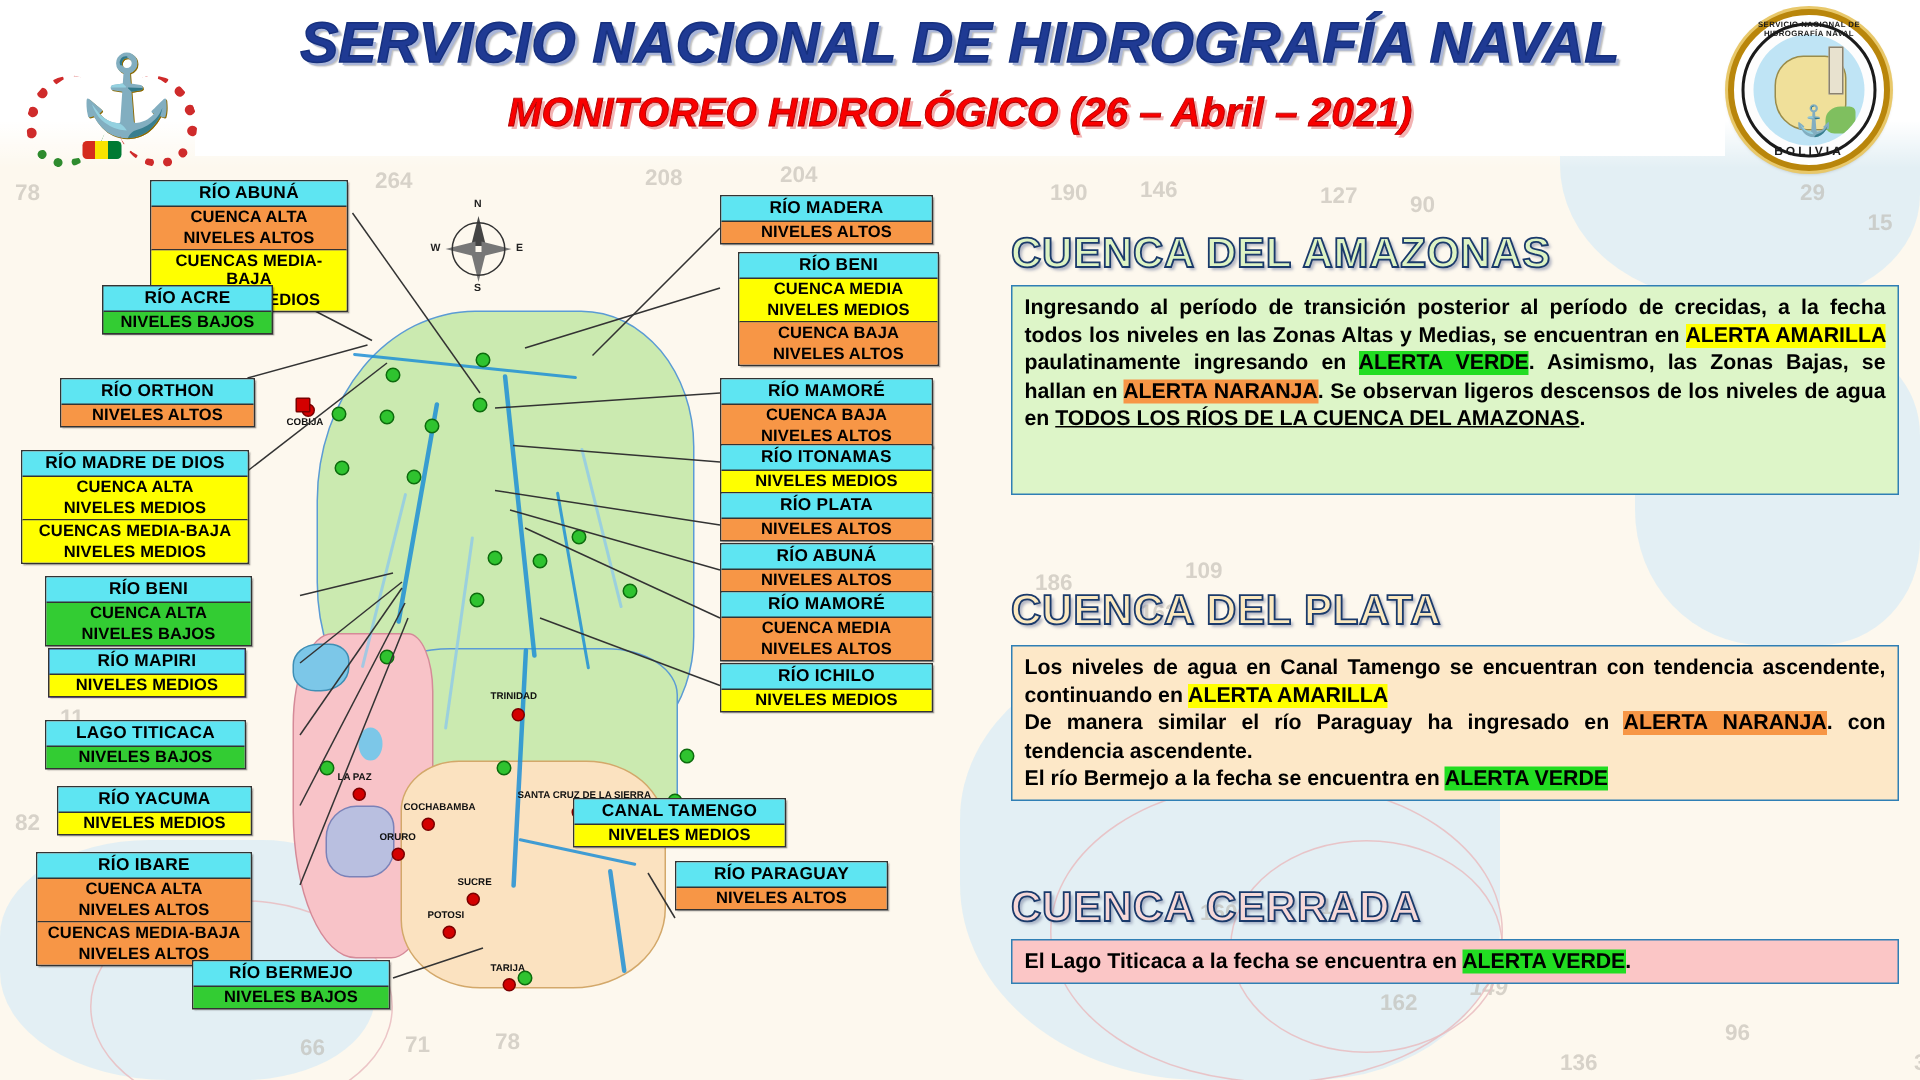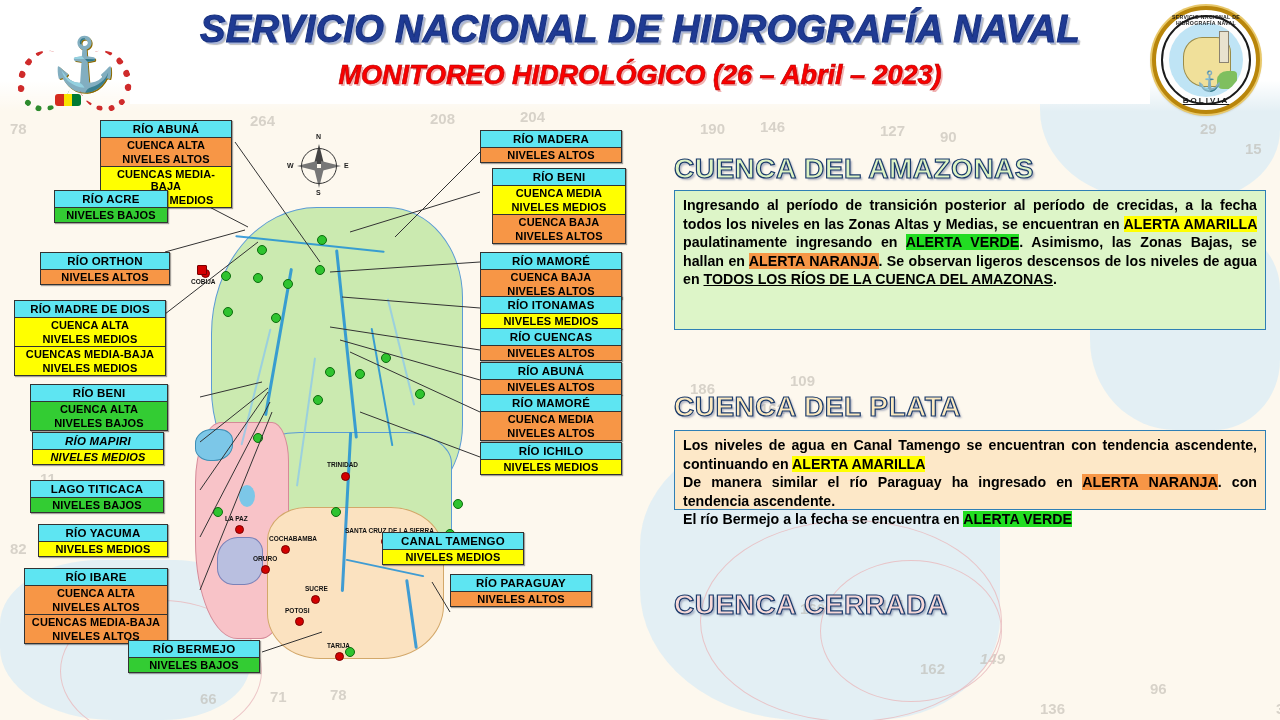--- a/index.html
+++ b/index.html
@@ -42,21 +42,21 @@
   #seal-ring{position:absolute;inset:5px;border-radius:50%;border:2px solid #1b1b1b;background:#fdfdfd;}
   #seal-inner{position:absolute;inset:13px;border-radius:50%;background:#bfe4f5;overflow:hidden;}
   #seal-land{position:absolute;left:14px;top:14px;width:46px;height:48px;background:#f0e09a;
      border:1px solid #9a8c4a;border-radius:40% 30% 35% 45%;}
   #seal-green{position:absolute;right:6px;bottom:8px;width:20px;height:18px;background:#7fbf5f;border-radius:50% 20% 40% 30%;}
   #seal-tower{position:absolute;right:14px;top:8px;width:8px;height:30px;background:#e8e2cf;border:1px solid #8a8270;}
   #seal-bird{position:absolute;left:28px;bottom:6px;font-size:20px;color:#15406b;line-height:20px;}
   #seal-top-text{position:absolute;left:0;top:4px;width:100px;text-align:center;font-size:5.2px;
      font-weight:bold;color:#1b1b1b;letter-spacing:.3px;}
   #seal-bottom-text{position:absolute;left:0;bottom:5px;width:100px;text-align:center;font-size:8px;
-     font-weight:bold;color:#1b1b1b;letter-spacing:2px;text-decoration:underline;}
+     font-weight:bold;color:#1b1b1b;letter-spacing:2px;}
 
   
   #map-pane{position:absolute;left:0;top:112px;width:660px;height:608px;z-index:4;}
   #bolivia{position:absolute;left:195px;top:95px;width:270px;height:460px;}
   .region{position:absolute;}
   #reg-amazon{left:16px;top:0px;width:250px;height:300px;background:#cbeab0;
      border:1px solid #5b9bd5;border-radius:42% 30% 28% 40%;}
   #reg-amazon2{left:40px;top:225px;width:215px;height:140px;background:#cbeab0;
      border:1px solid #5b9bd5;border-radius:30% 22% 30% 40%;}
   #reg-cerrada{left:0px;top:215px;width:92px;height:215px;background:#f8c3c8;
@@ -181,21 +181,21 @@
   <div class="band"></div>
 
   <div id="emblem-left">
     <div id="anchor">⚓</div>
     <div class="laurel" id="laurel-l"></div>
     <div class="laurel" id="laurel-r"></div>
     <div id="ribbon"></div>
   </div>
 
   <div id="title-main">SERVICIO NACIONAL DE HIDROGRAFÍA NAVAL</div>
-  <div id="title-sub">MONITOREO HIDROLÓGICO (26 – Abril – 2023)</div>
+  <div id="title-sub">MONITOREO HIDROLÓGICO (26 – Abril – 2021)</div>
 
   <div id="emblem-right">
     <div id="seal-ring"></div>
     <div id="seal-inner">
       <div id="seal-land"></div>
       <div id="seal-green"></div>
       <div id="seal-tower"></div>
       <div id="seal-bird">⚓</div>
     </div>
     <div id="seal-top-text">SERVICIO NACIONAL DE HIDROGRAFÍA NAVAL</div>
@@ -308,21 +308,21 @@
         <div class="hdr">RÍO ABUNÁ</div>
         <div class="grp c-orange">
           <div class="row">CUENCA ALTA</div>
           <div class="row">NIVELES ALTOS</div>
         </div>
         <div class="grp c-yellow">
           <div class="row">CUENCAS MEDIA-BAJA</div>
           <div class="row">NIVELES MEDIOS</div>
         </div>
       </div>
-      <div class="callout" style="left: 54px; top: 78px; width: 112px; z-index: 6; background: #737373;">
+      <div class="callout" style="left: 68px; top: 78px; width: 112px; z-index: 6; background: #737373;">
         <div class="hdr">RÍO ACRE</div>
         <div class="grp c-green">
           <div class="row">NIVELES BAJOS</div>
         </div>
       </div>
       <div class="callout" style="left: 40px; top: 140px; width: 128px; z-index: 6; background: rgb(255, 255, 255);">
         <div class="hdr">RÍO ORTHON</div>
         <div class="grp c-orange">
           <div class="row">NIVELES ALTOS</div>
         </div>
@@ -338,21 +338,21 @@
           <div class="row">NIVELES MEDIOS</div>
         </div>
       </div>
       <div class="callout" style="left: 30px; top: 272px; width: 136px; z-index: 6; background: rgb(255, 255, 255);">
         <div class="hdr">RÍO BENI</div>
         <div class="grp c-green">
           <div class="row">CUENCA ALTA</div>
           <div class="row">NIVELES BAJOS</div>
         </div>
       </div>
-      <div class="callout" style="left: 32px; top: 320px; width: 130px; z-index: 6; background: #6d28d9; font-style: italic;">
+      <div class="callout" style="left: 32px; top: 320px; width: 130px; z-index: 6; background: #6d28d9;">
         <div class="hdr">RÍO MAPIRI</div>
         <div class="grp c-yellow">
           <div class="row">NIVELES MEDIOS</div>
         </div>
       </div>
       <div class="callout" style="left: 30px; top: 368px; width: 132px; z-index: 6; background: rgb(255, 255, 255);">
         <div class="hdr">LAGO TITICACA</div>
         <div class="grp c-green">
           <div class="row">NIVELES BAJOS</div>
         </div>
@@ -404,21 +404,21 @@
           <div class="row">NIVELES ALTOS</div>
         </div>
       </div>
       <div class="callout" style="left: 480px; top: 184px; width: 140px; z-index: 6; background: rgb(255, 255, 255);">
         <div class="hdr">RÍO ITONAMAS</div>
         <div class="grp c-yellow">
           <div class="row">NIVELES MEDIOS</div>
         </div>
       </div>
       <div class="callout" style="left: 480px; top: 216px; width: 140px; z-index: 6; background: rgb(255, 255, 255);">
-        <div class="hdr">RÍO CUENCAS</div>
+        <div class="hdr">RÍO PLATA</div>
         <div class="grp c-orange">
           <div class="row">NIVELES ALTOS</div>
         </div>
       </div>
       <div class="callout" style="left: 480px; top: 250px; width: 140px; z-index: 6; background: rgb(255, 255, 255);">
         <div class="hdr">RÍO ABUNÁ</div>
         <div class="grp c-orange">
           <div class="row">NIVELES ALTOS</div>
         </div>
       </div>
@@ -452,20 +452,23 @@
 </div>
 
 <div id="right-pane">
 
   <div class="wa green" style="left:14px;top:42px;">CUENCA DEL AMAZONAS</div>
   <div class="panel p-green" style="left:14px;top:78px;width:592px;height:140px;">
     Ingresando al período de transición posterior al período de crecidas, a la fecha todos los niveles en las Zonas Altas y Medias, se encuentran en <span class="hl-y">ALERTA AMARILLA</span> paulatinamente ingresando en <span class="hl-g">ALERTA VERDE</span>. Asimismo, las Zonas Bajas, se hallan en <span class="hl-o">ALERTA NARANJA</span>. Se observan ligeros descensos de los niveles de agua en <span class="ul">TODOS LOS RÍOS DE LA CUENCA DEL AMAZONAS</span>.
   </div>
 
   <div class="wa cream" style="left:14px;top:280px;">CUENCA DEL PLATA</div>
-  <div class="panel p-cream" style="left:14px;top:318px;width:592px;height:80px;text-align:left;">
+  <div class="panel p-cream" style="left:14px;top:318px;width:592px;height:104px;text-align:left;">
     <div style="text-align:justify;">Los niveles de agua en Canal Tamengo se encuentran con tendencia ascendente, continuando en <span class="hl-y">ALERTA AMARILLA</span></div>
     <div style="text-align:justify;">De manera similar el río Paraguay ha ingresado en <span class="hl-o">ALERTA NARANJA</span>. con tendencia ascendente.</div>
     <div>El río Bermejo a la fecha se encuentra en <span class="hl-g">ALERTA VERDE</span></div>
   </div>
 
   <div class="wa pinkc" style="left:14px;top:478px;">CUENCA CERRADA</div>
+  <div class="panel p-pink" style="left:14px;top:514px;width:592px;height:30px;text-align:left;">
+    El Lago Titicaca a la fecha se encuentra en <span class="hl-g">ALERTA VERDE</span>.
+  </div>
 </div>
 
 </body></html>

